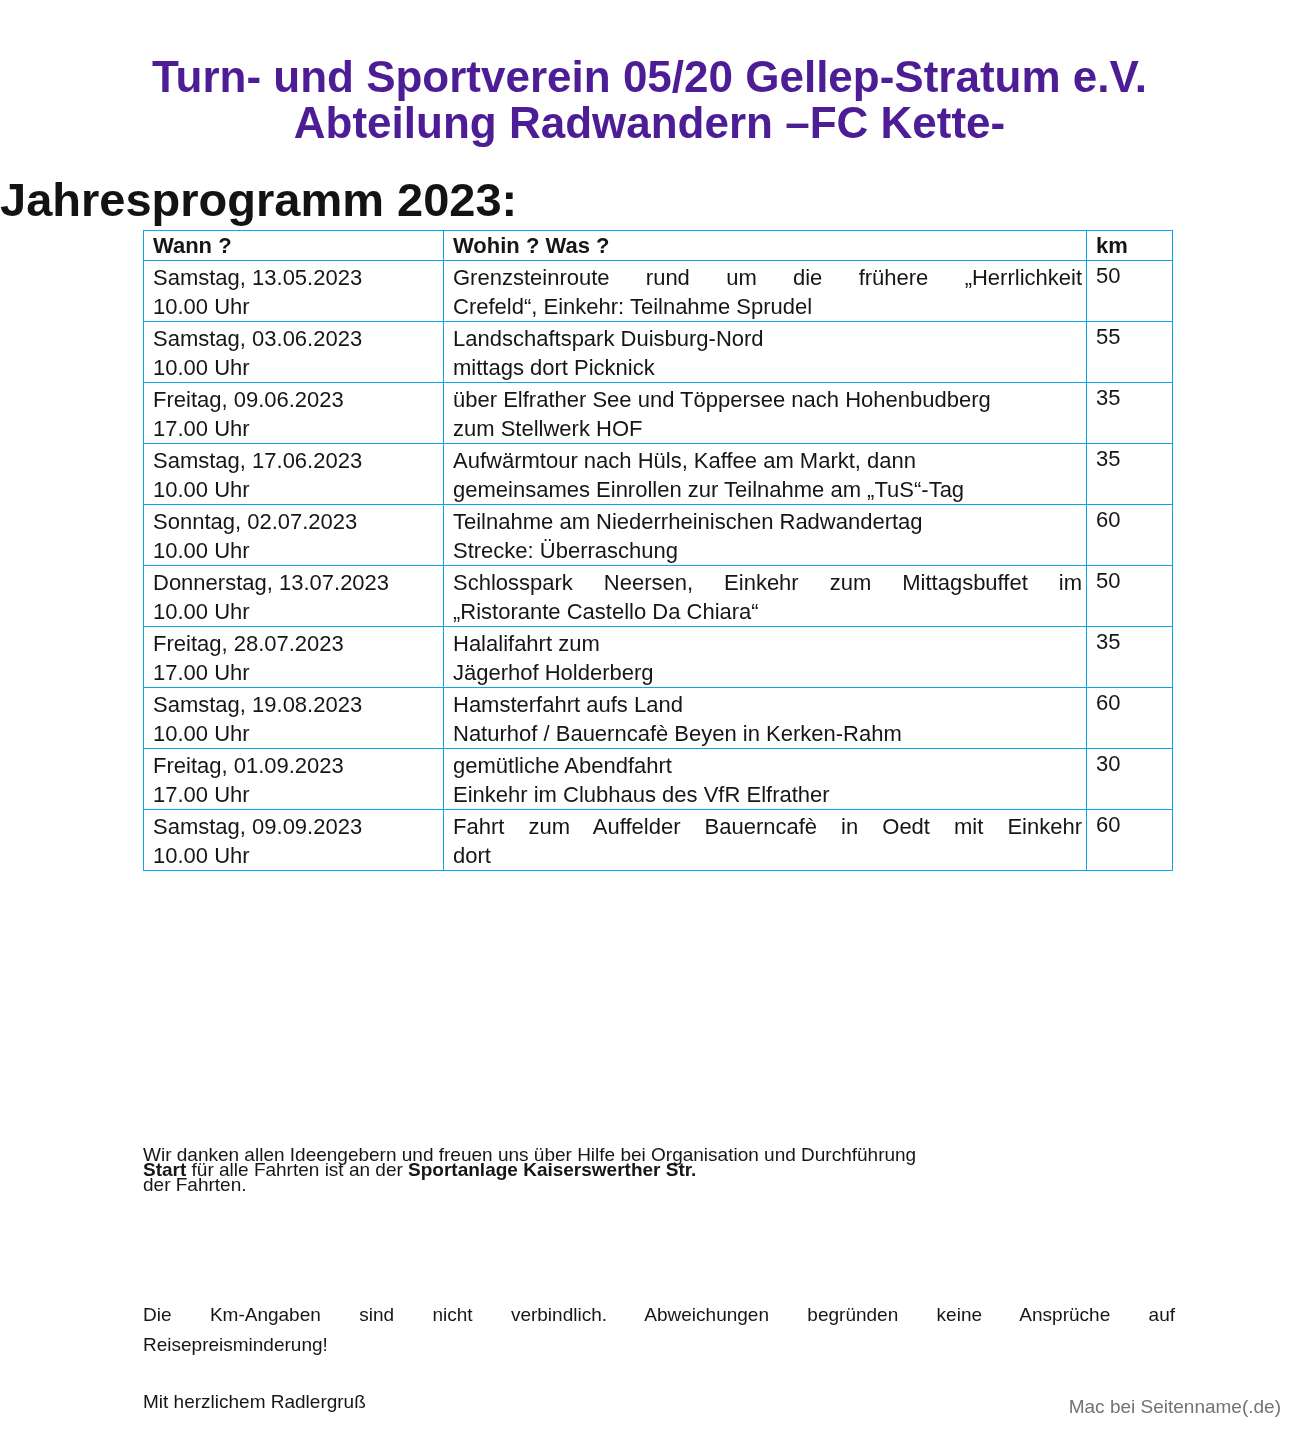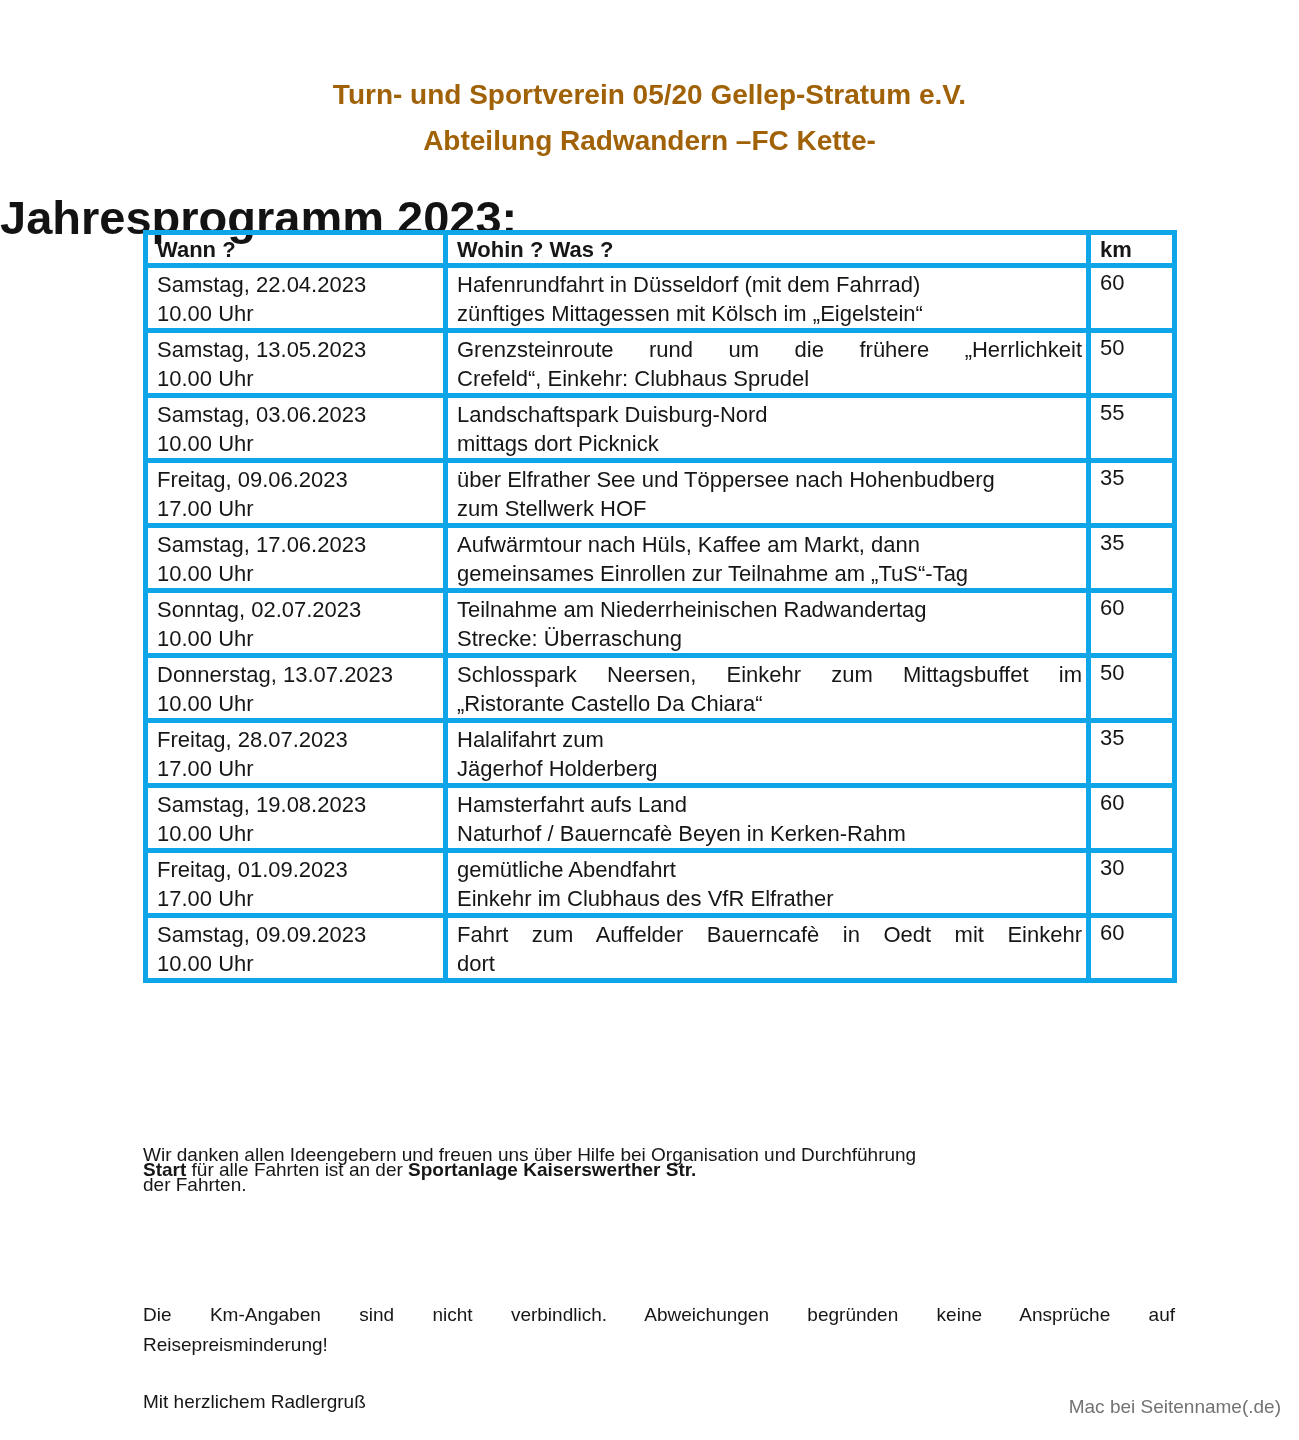--- a/index.html
+++ b/index.html
@@ -6,26 +6,26 @@
   .page {
     position: relative;
     width: 1299px;
     height: 1440px;
     background: #ffffff;
     color: #141414;
     font-family: "Liberation Sans", "DejaVu Sans", sans-serif;
     overflow: hidden;
   }
   .org-block {
-    padding-top: 72px;
+    padding-top: 54px;
     text-align: center;
-    font-size: 28px;
+    font-size: 44px;
     font-weight: 700;
     line-height: 46px;
-    color: #a16207;
+    color: #4c1d95;
   }
   .doc-title {
     margin-top: 26px;
     text-align: left;
     font-size: 47px;
     font-weight: 700;
     color: #131313;
     letter-spacing: 0px;
   }
   table.program {
@@ -33,21 +33,21 @@
     left: 143px;
     top: 230px;
     width: 1029px;
     border-collapse: collapse;
     table-layout: fixed;
   }
   table.program col.c-when  { width: 300px; }
   table.program col.c-what  { width: 643px; }
   table.program col.c-km    { width: 86px; }
   table.program th, table.program td {
-    border: 5px solid #0ea5e9;
+    border: 1px solid #0ea5e9;
     vertical-align: top;
     padding: 2px 4px 0 9px;
     font-size: 22px;
     color: #161616;
     overflow: hidden;
   }
   table.program thead tr { height: 30px; }
   table.program th {
     font-weight: 700;
     text-align: left;
@@ -105,37 +105,26 @@
     <thead>
       <tr>
         <th>Wann ?</th>
         <th>Wohin ? Was ?</th>
         <th>km</th>
       </tr>
     </thead>
     <tbody id="rows">
         <tr>
           <td>
-            <div class="ln">Samstag, 22.04.2023</div>
-            <div class="ln">10.00 Uhr</div>
-          </td>
-          <td>
-            <div class="ln">Hafenrundfahrt in Düsseldorf (mit dem Fahrrad)</div>
-            <div class="ln">zünftiges Mittagessen mit Kölsch im „Eigelstein“</div>
-          </td>
-          <td>60</td>
-        </tr>
-        <tr>
-          <td>
             <div class="ln">Samstag, 13.05.2023</div>
             <div class="ln">10.00 Uhr</div>
           </td>
           <td>
             <div class="ln stretch">Grenzsteinroute rund um die frühere „Herrlichkeit</div>
-            <div class="ln">Crefeld“, Einkehr: Clubhaus Sprudel</div>
+            <div class="ln">Crefeld“, Einkehr: Teilnahme Sprudel</div>
           </td>
           <td>50</td>
         </tr>
         <tr>
           <td>
             <div class="ln">Samstag, 03.06.2023</div>
             <div class="ln">10.00 Uhr</div>
           </td>
           <td>
             <div class="ln">Landschaftspark Duisburg-Nord</div>

